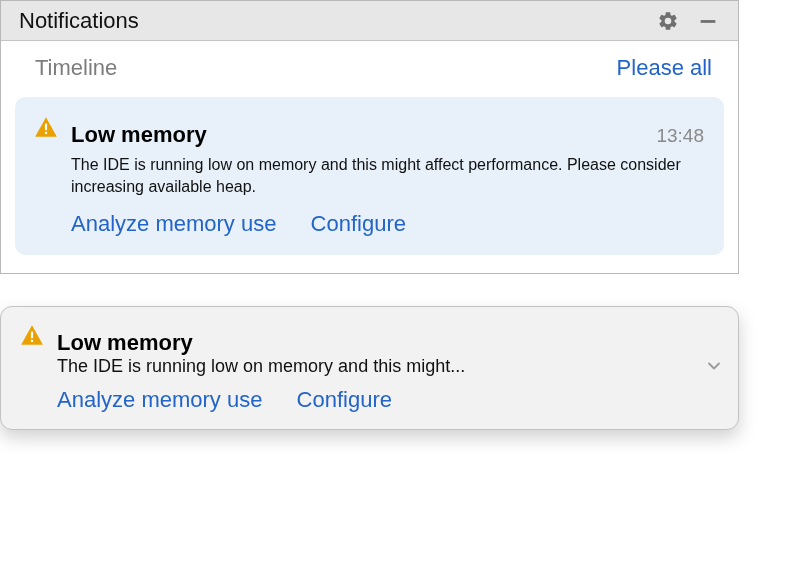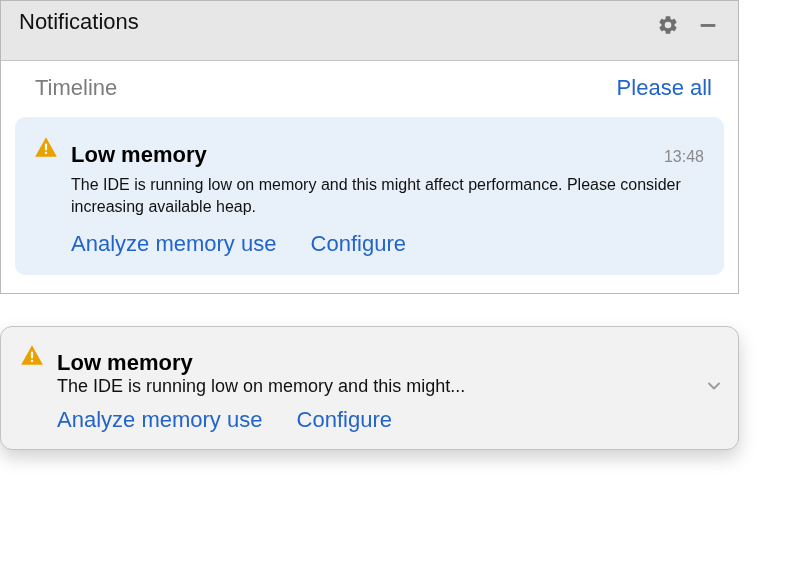--- a/index.html
+++ b/index.html
@@ -11,24 +11,25 @@
     color: #000;
   }
   .panel {
     width: 739px;
     margin: 0;
     border: 1px solid #b8b8b8;
     background: #fff;
   }
   .panel-header {
     display: flex;
+    align-items: center;
     background: #e7e7e7;
     border-bottom: 1px solid #c4c4c4;
     padding: 8px 14px 8px 18px;
-    height: 60px;
+    height: 40px;
   }
   .panel-title {
     font-size: 22px;
     font-weight: 400;
     color: #111;
     flex: 1;
   }
   .header-icon-btn {
     display: inline-flex;
     align-items: center;
@@ -76,21 +77,21 @@
     align-items: baseline;
   }
   .notif-title {
     font-size: 22px;
     font-weight: 700;
     color: #000;
     flex: 1;
     margin-top: 9px;
   }
   .notif-time {
-    font-size: 16px;
+    font-size: 19px;
     color: #8a8a8a;
     margin-left: 4px;
   }
   .notif-text {
     font-size: 16px;
     line-height: 1.4;
     color: #111;
     margin-top: 6px;
   }
   .notif-actions {

